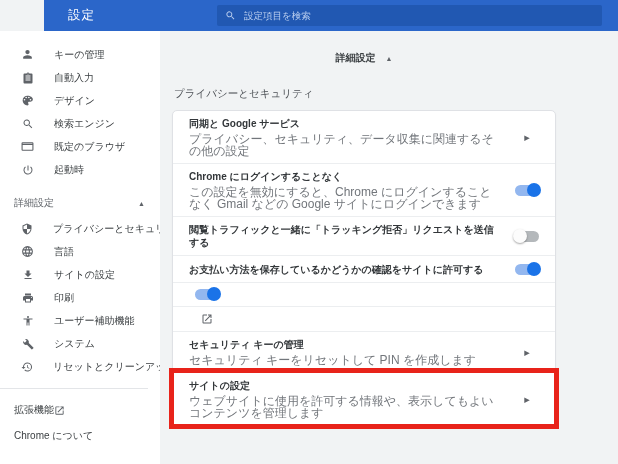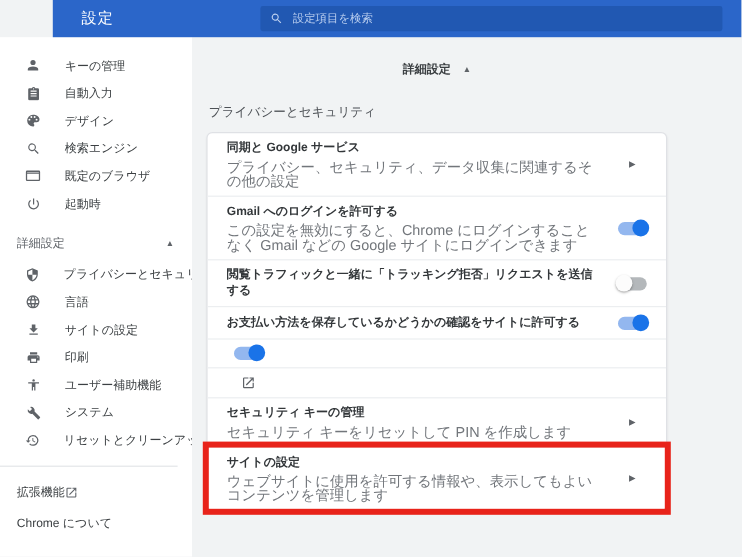--- a/index.html
+++ b/index.html
@@ -232,21 +232,21 @@
           <div class="row-title">同期と Google サービス</div>
           <div class="row-sub">プライバシー、セキュリティ、データ収集に関連するその他の設定</div>
         </div>
         <div class="row-ctl">
             <span class="arrow-glyph">▸</span>
           </div>
       </div>
 
       <div class="row">
         <div class="row-text">
-          <div class="row-title">Gmail へのログインを許可する</div>
+          <div class="row-title">Chrome にログインすることなく</div>
           <div class="row-sub">この設定を無効にすると、Chrome にログインすることなく Gmail などの Google サイトにログインできます</div>
         </div>
         <div class="row-ctl">
           <div class="toggle on">
               <div class="knob"></div>
             </div>
         </div>
       </div>
 
       <div class="row single">

